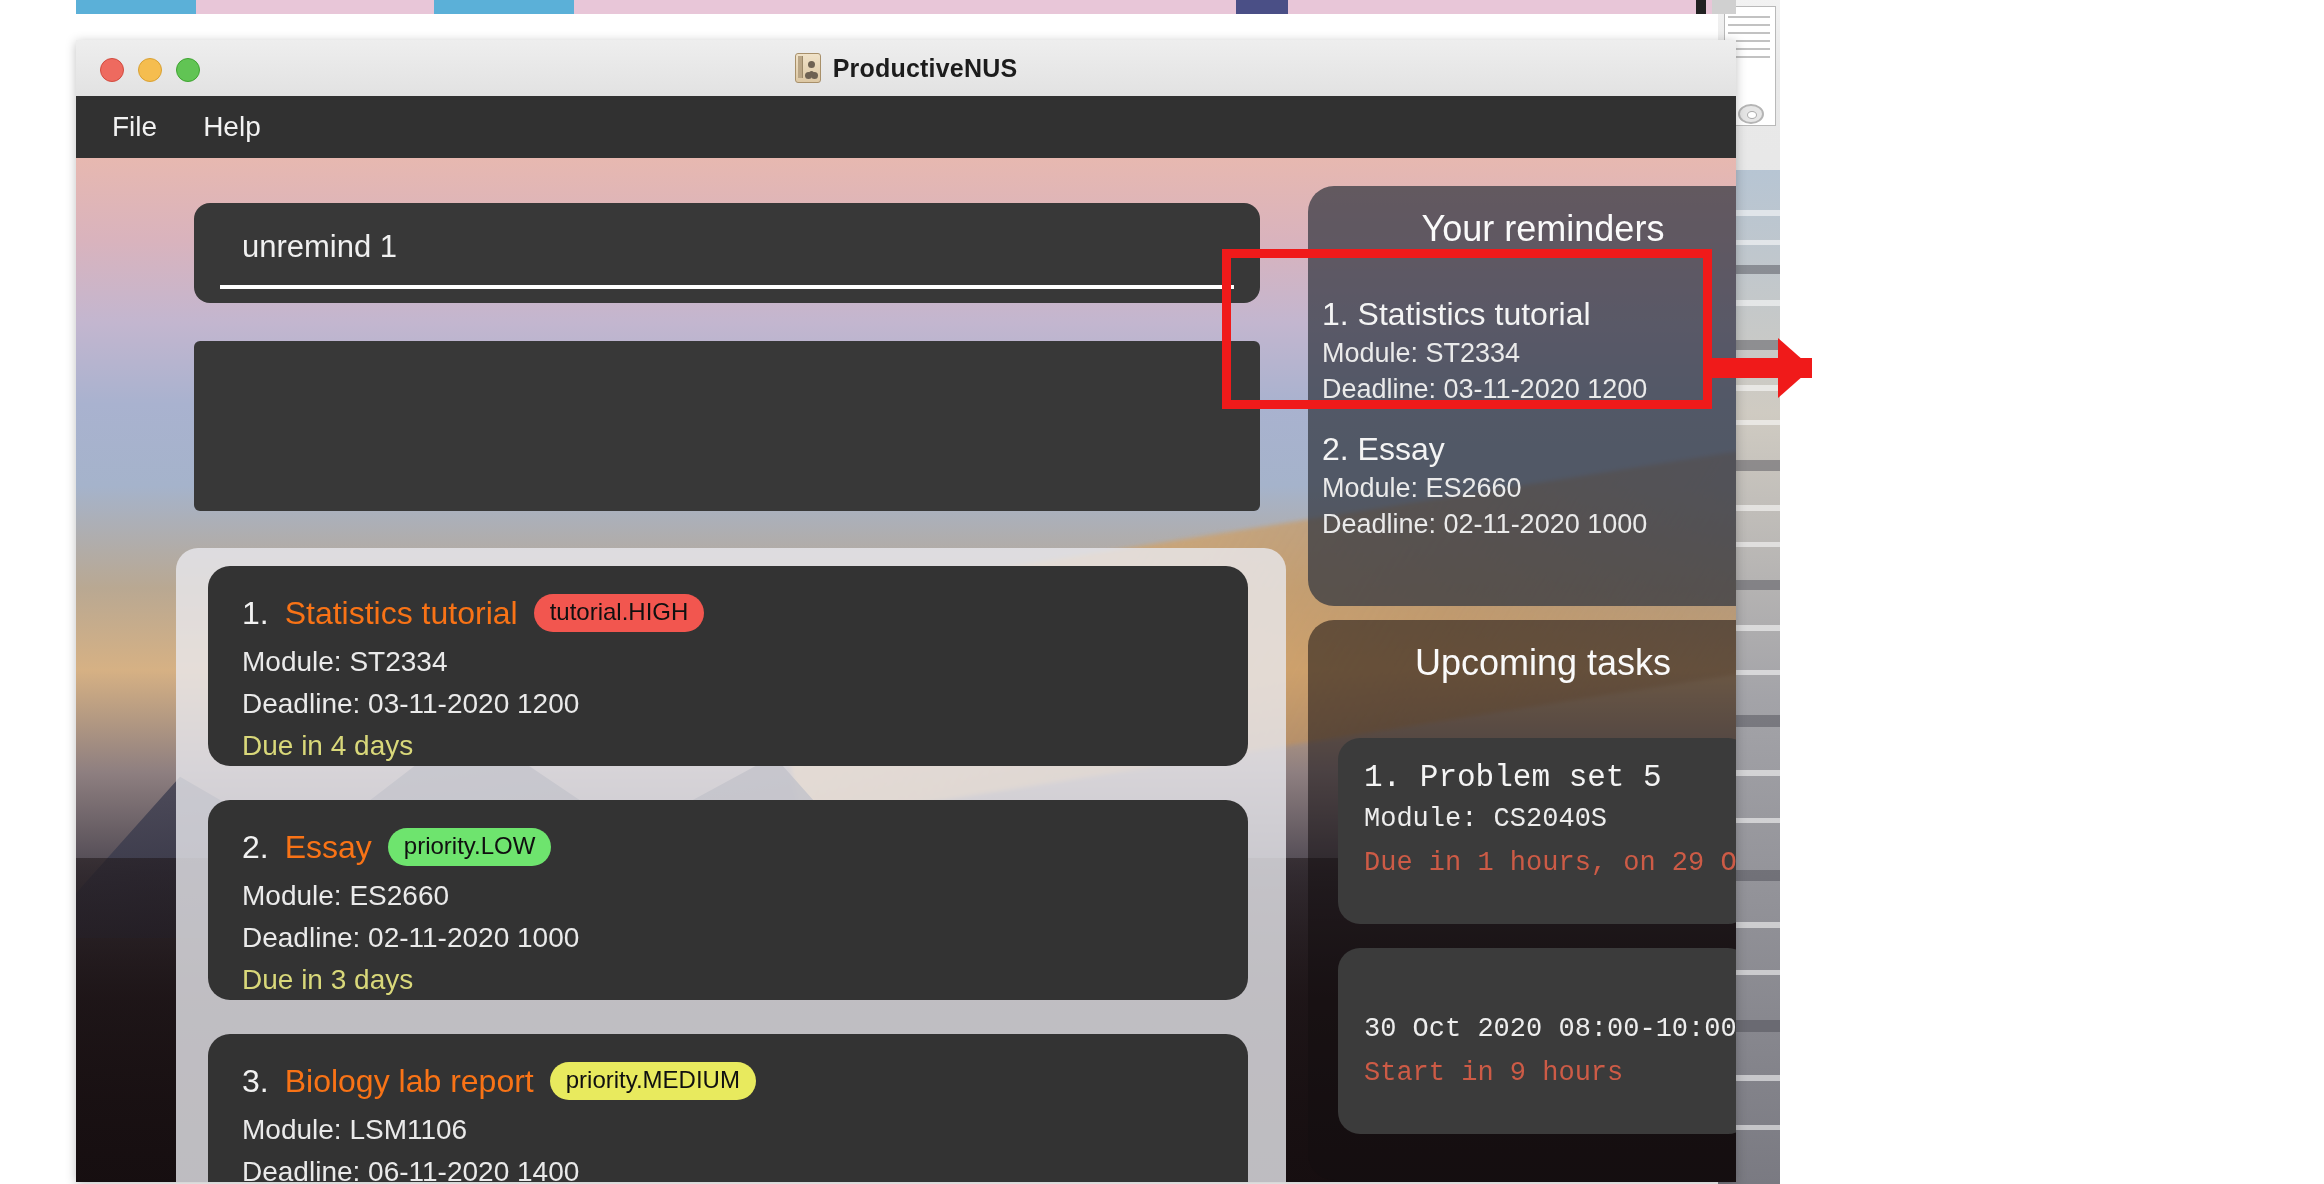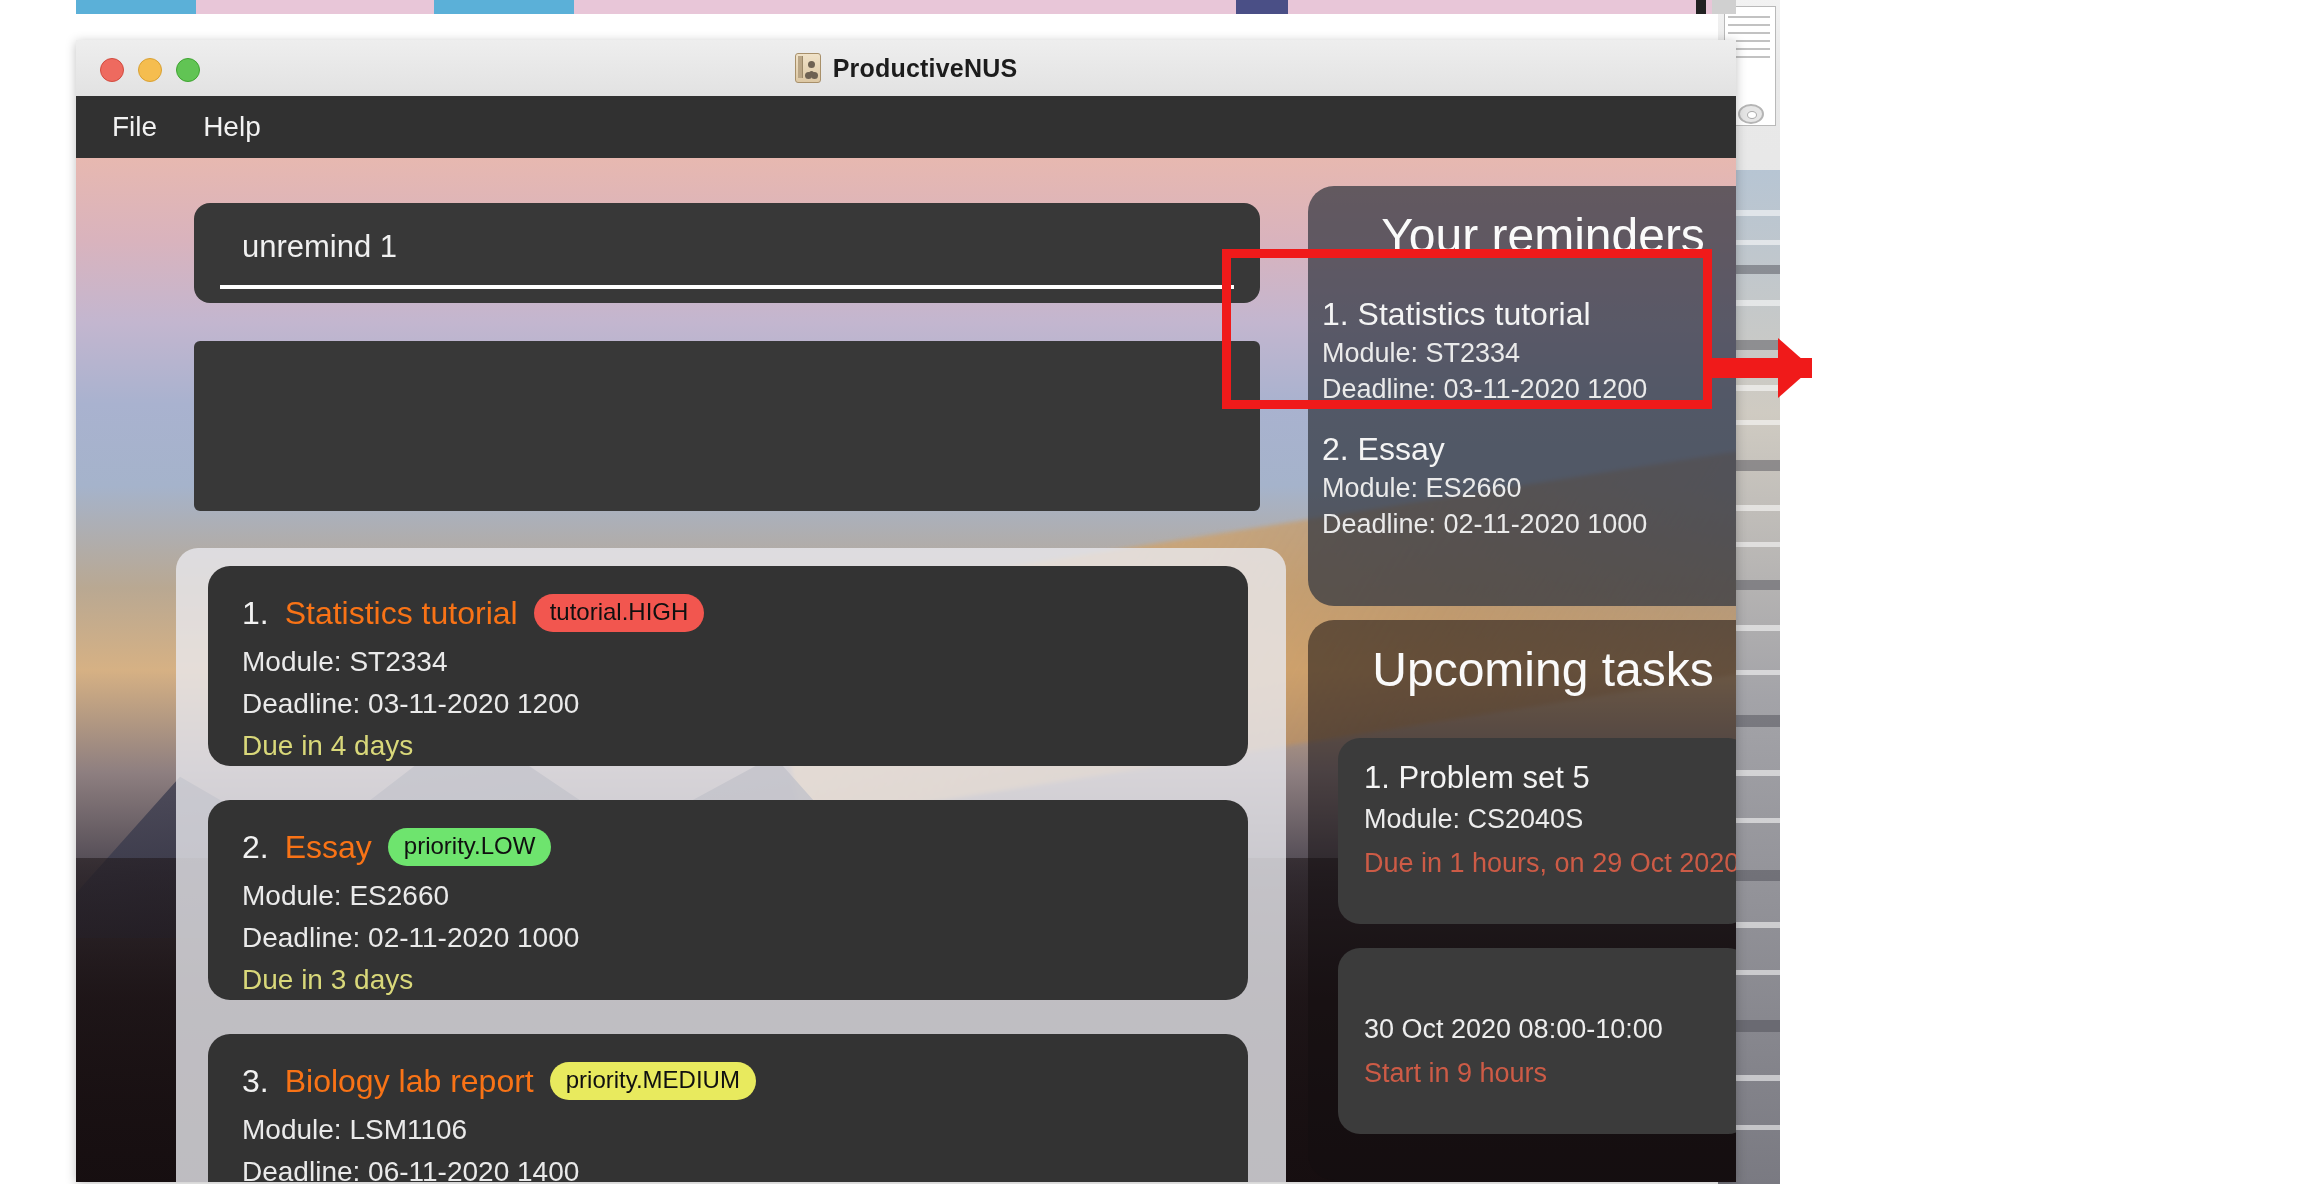--- a/index.html
+++ b/index.html
@@ -164,40 +164,40 @@
   .tc-dl   { position:absolute; left:34px; top:122px; color:#eaeaea; font-size:28px; }
   .tc-due  { position:absolute; left:34px; top:164px; font-size:28px; color:#d9d87a; }
 
   
   .rem-panel {
     position:absolute; left:1232px; top:28px; width:470px; height:420px;
     background:rgba(48,52,62,.72); border-radius:26px; overflow:hidden;
   }
   .panel-title {
     position:absolute; left:0; top:22px; width:470px; text-align:center;
-    color:#fafafa; font-size:48px;
+    color:#fafafa; font-size:36px;
   }
   .rem-item { position:absolute; left:14px; width:440px; }
   .rem-item .ri-title { color:#f4f4f4; font-size:32px; }
   .rem-item .ri-sub { color:#eaeaea; font-size:27px; margin-top:5px; }
   .rem-item.r1 { top:110px; }
   .rem-item.r2 { top:245px; }
   .rem-highlight {
     position:absolute; left:1222px; top:249px; width:490px; height:160px;
     border:9px solid #f01a1a; box-sizing:border-box;
   }
 
   
   .up-panel {
     position:absolute; left:1232px; top:462px; width:470px; height:560px;
     background:rgba(20,14,16,.55); border-radius:26px; overflow:hidden;
   }
   .up-card {
     position:absolute; left:30px; width:412px; height:186px;
-    background:#3b3b3b; border-radius:22px;
+    background:#3b3b3b; border-radius:22px;font-family:Liberation Mono, monospace;
   }
   .up-card.u1 { top:118px; }
   .up-card.u2 { top:328px; }
   .uc-t1 { position:absolute; left:26px; top:22px; color:#f4f4f4; font-size:31px; white-space:nowrap; }
   .uc-t2 { position:absolute; left:26px; top:66px; color:#ededed; font-size:27px; white-space:nowrap; }
   .uc-t3 { position:absolute; left:26px; top:110px; font-size:27px; color:#cd5b46; white-space:nowrap; }
 
   
   .callout {
     position:absolute; left:1794px; top:168px; width:494px; height:414px;

